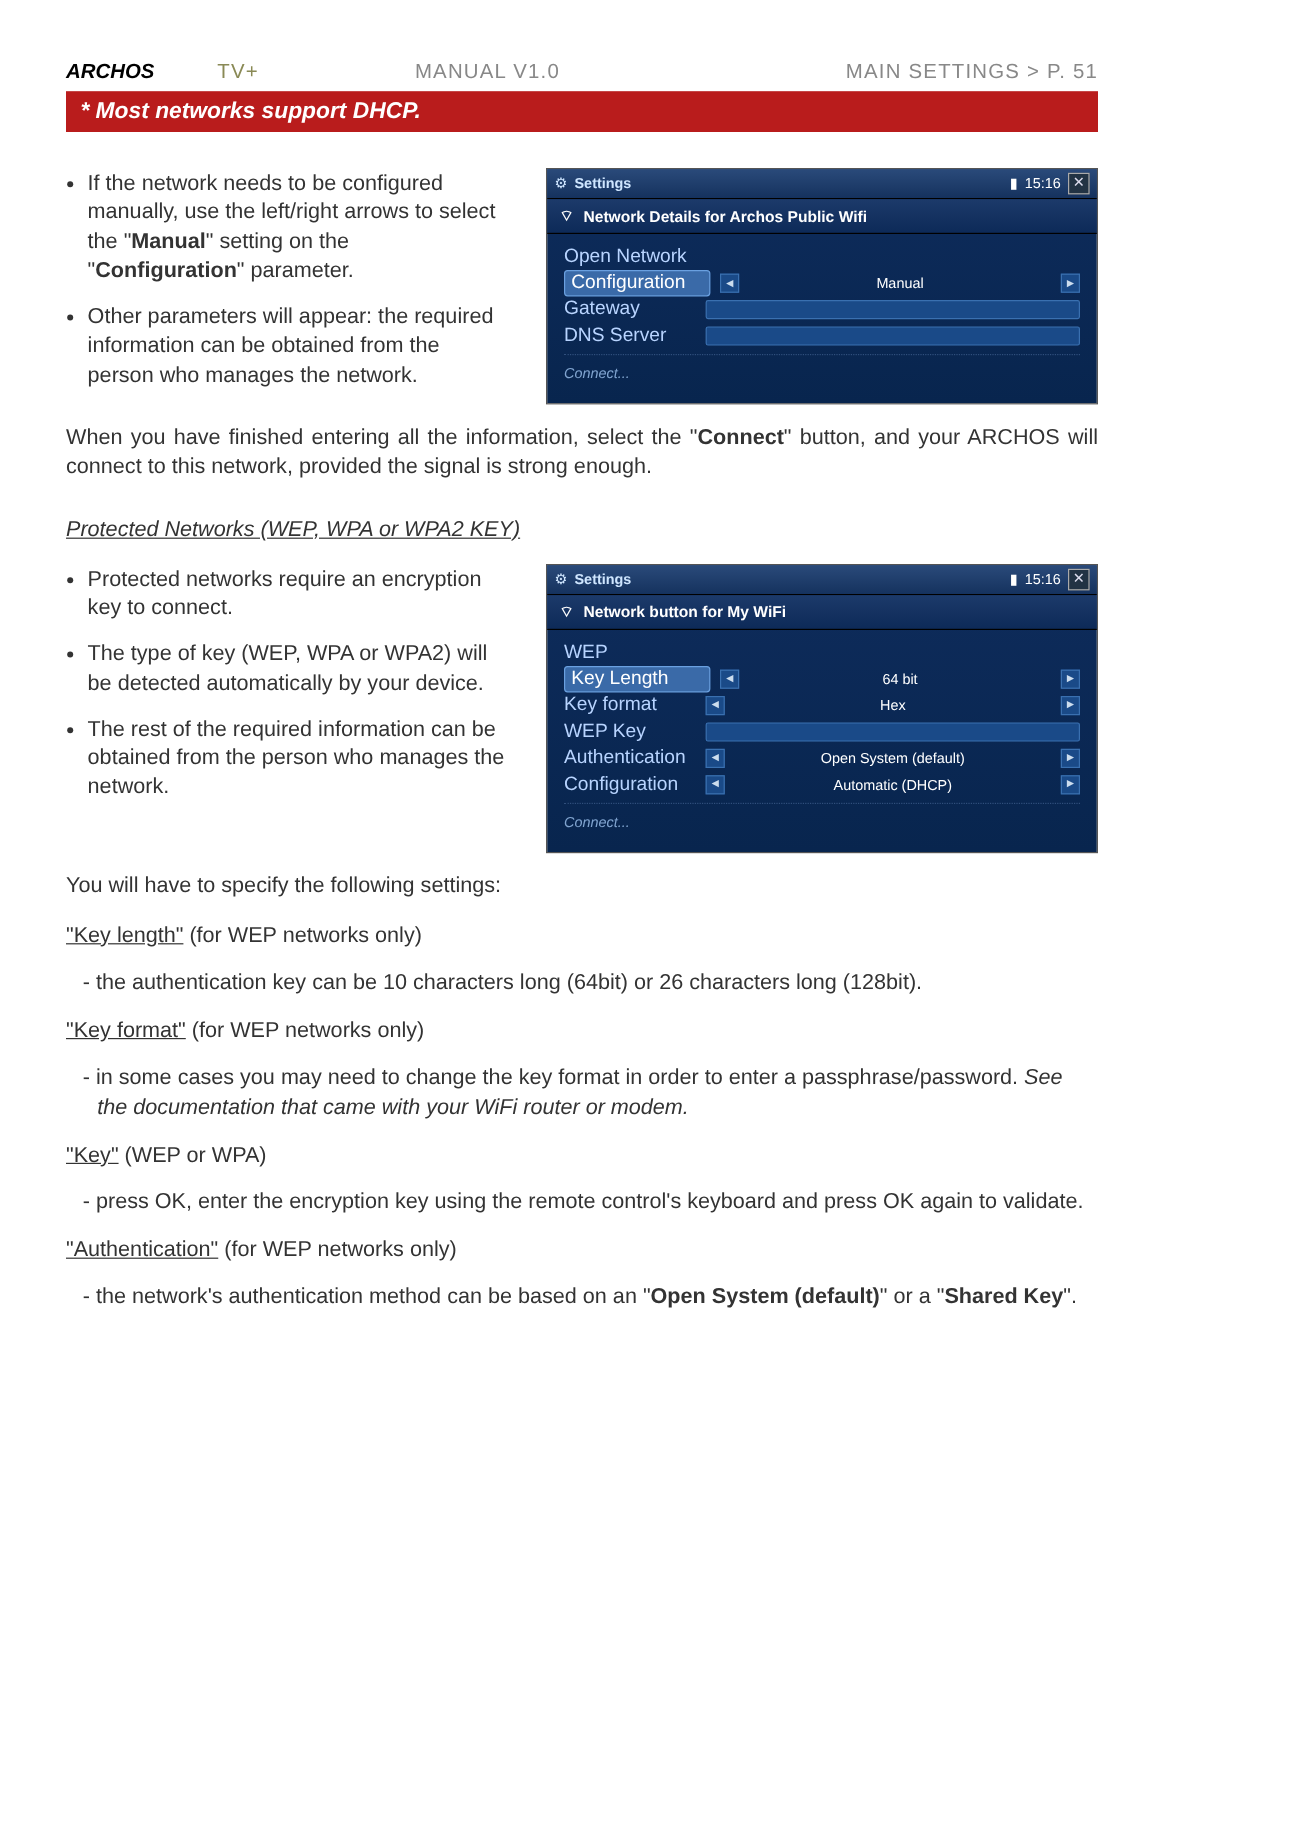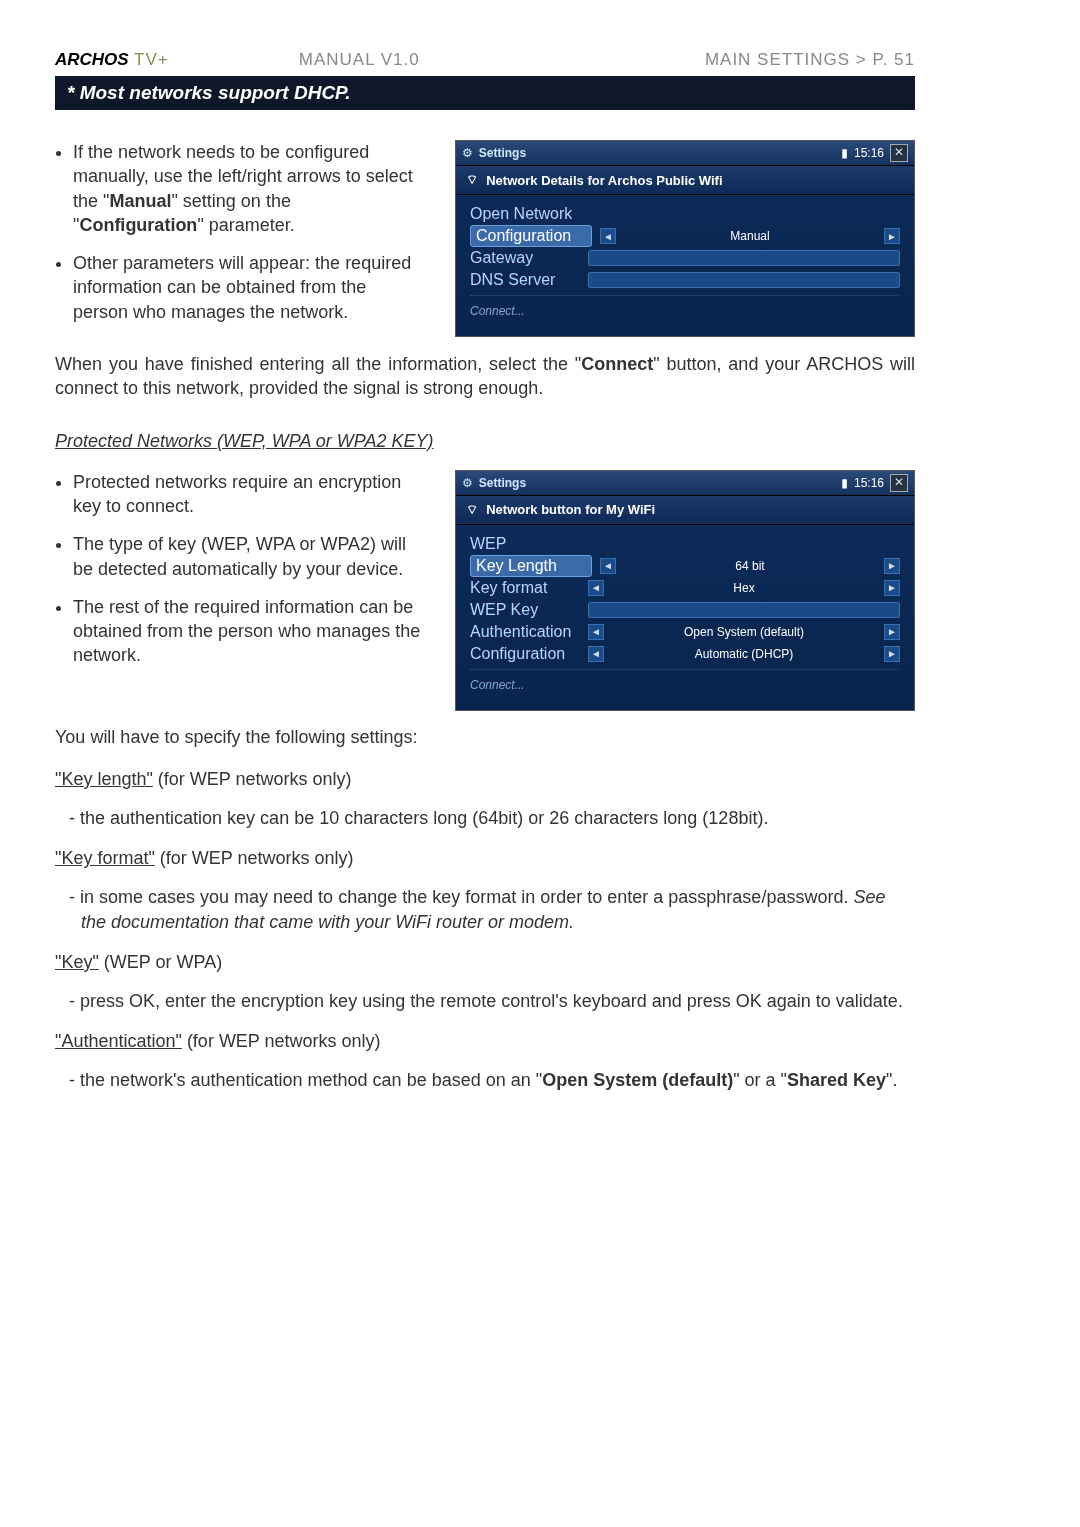--- a/index.html
+++ b/index.html
@@ -23,31 +23,32 @@
   }
   .header-left .brand {
     font-weight: bold;
     color: #000;
     font-style: italic;
     letter-spacing: 0;
   }
   .header-left .tv {
     color: #8a8a56;
     letter-spacing: 1px;
+    margin-left: 47px;
   }
   .header-center {
     flex: 1;
     text-align: left;
     padding-left: 130px;
   }
   .header-right {
     color: #888;
   }
   .grey-bar {
-    background: #0f172a;
+    background: #b91c1c;
     color: #fff;
     font-style: italic;
     font-weight: bold;
     padding: 6px 12px;
     font-size: 19px;
     margin-bottom: 30px;
   }
   .two-col {
     display: flex;
     gap: 20px;

